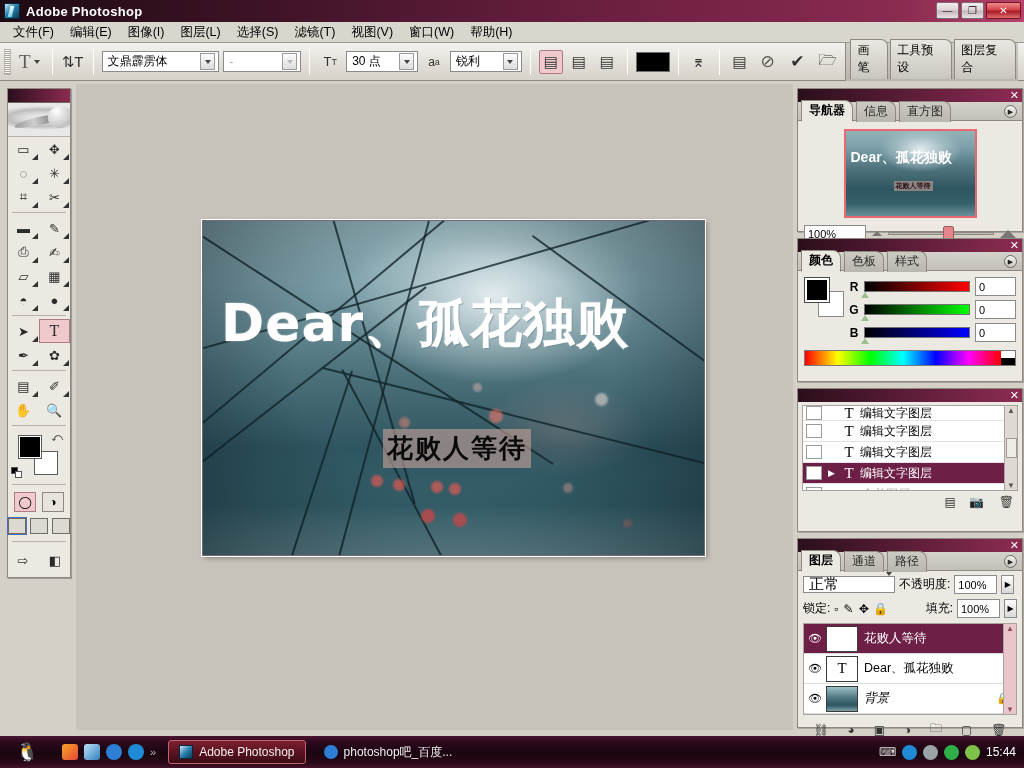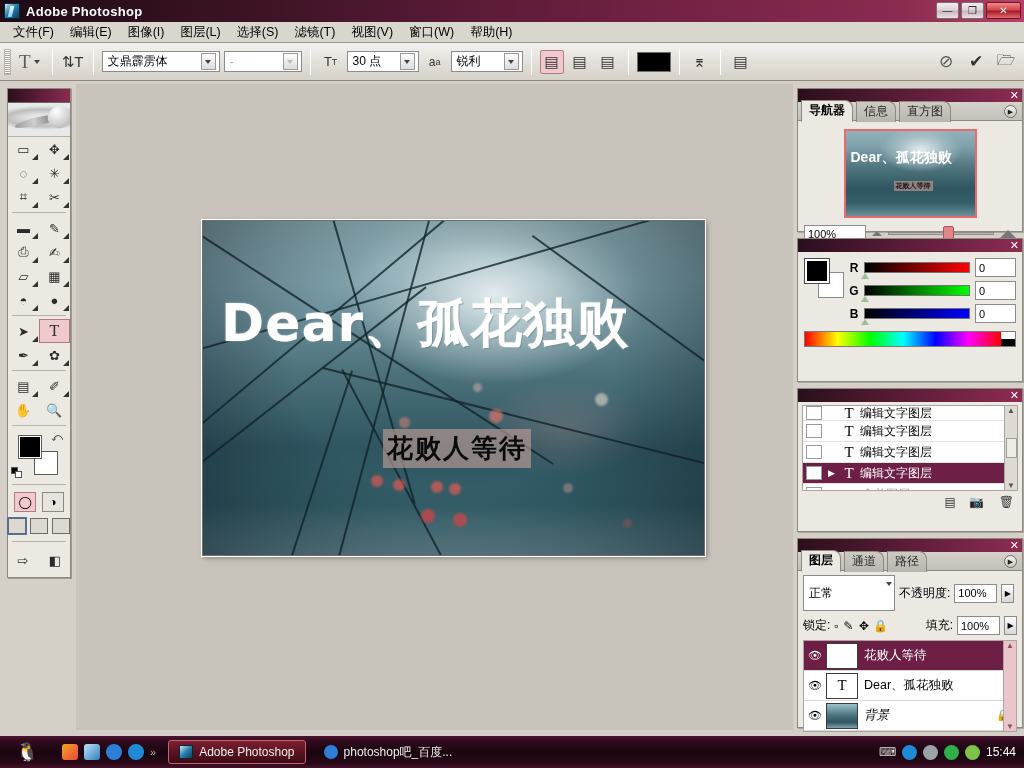--- a/index.html
+++ b/index.html
@@ -249,21 +249,21 @@
   .hist-row.dim { color:#a0a0a0; font-style:italic; }
   .hist-scroll { position:absolute; right:0; top:0; width:13px; height:100%; background:#ded9d2; border-left:1px solid #a9a59e;
     display:flex; flex-direction:column; align-items:center; justify-content:space-between; }
   .hist-scroll .ar { font-size:8px; color:#555; }
   .hist-scroll .thumbk { width:11px;height:20px;background:#efece6;border:1px solid #a09c95; }
   .panel-footer { display:flex; align-items:center; justify-content:flex-end; gap:14px; padding:4px 8px 3px; font-size:12px; color:#333; }
 
   
   .lay-row1 { display:flex; align-items:center; gap:4px; margin-bottom:5px; }
   .lay-row2 { display:flex; align-items:center; gap:4px; margin-bottom:5px; font-size:12px; }
-  .blend { width:92px; height:36px; background:#fff; border:1px solid #8b8b8b; display:flex; align-items:center; justify-content:space-between; padding:0 2px 0 5px; font-size:12px; }
+  .blend { width:92px; height:17px; background:#fff; border:1px solid #8b8b8b; display:flex; align-items:center; justify-content:space-between; padding:0 2px 0 5px; font-size:15px; }
   .opc { width:43px;height:19px;background:#fff;border:1px solid #8b8b8b;font-size:11px;padding:0 3px;display:flex;align-items:center; }
   .spin { width:13px;height:19px;border:1px solid #8b8b8b;background:linear-gradient(180deg,#fdfdfd,#d8d8d8); display:flex;align-items:center;justify-content:center;font-size:8px; }
   .lock-icons { display:flex; gap:5px; align-items:center; font-size:12px; }
   .layer-list { border:1px solid #a9a59e; background:#fff; height:92px; position:relative; overflow:hidden; }
   .layer-row { display:flex; align-items:center; height:30px; border-bottom:1px solid #d9d9d9; font-size:12.5px; }
   .layer-row.sel { background:#6d1f45; color:#fff; }
   .eye { width:22px; text-align:center; font-size:11px; flex:none; }
   .lthumb { width:32px;height:26px;border:1px solid #3a3a3a;background:#fff;margin-right:6px;flex:none;
     display:flex;align-items:center;justify-content:center;font-family:"Liberation Serif",serif;font-size:15px; }
   .lthumb.img { background: linear-gradient(180deg,#9dc0c8 0%,#4f7682 45%,#2d545f 75%,#7fa3ac 100%); }
@@ -363,20 +363,25 @@
     <div class="ob-sep"></div>
     <div class="swatch-black"></div>
     <div class="ob-sep"></div>
     <div class="ob-icon">⌆</div>
     <div class="ob-sep"></div>
     <div class="ob-icon">▤</div>
     <div class="ob-right">
       <div class="ob-icon" style="font-size:17px;color:#555">⊘</div>
       <div class="ob-icon" style="font-size:17px">✔</div>
       <div class="ob-icon" style="font-size:15px">🗁</div>
+      <div class="palette-well">
+        <div class="pw-tab">画笔</div>
+        <div class="pw-tab">工具预设</div>
+        <div class="pw-tab">图层复合</div>
+      </div>
     </div>
   </div>
 
   <div class="workspace"></div>
 
   <div class="toolbox">
     <div class="tb-header"></div>
     <div class="tb-featherimg"></div>
     <div class="tb-grid">
       <div class="tb-cell">▭<i class="tri"></i></div>
@@ -491,20 +496,26 @@
             <div class="knob"></div>
         </div>
         <div class="tri-lg"></div>
       </div>
     </div>
   </div>
 
   <div class="panel" style="top:238px; height:144px;">
     <div class="p-title">
       <span class="pclose">✕</span>
+    </div>
+    <div class="p-tabs">
+      <div class="p-tab act">颜色</div>
+      <div class="p-tab">色板</div>
+      <div class="p-tab">样式</div>
+      <div class="p-menu">▶</div>
     </div>
     <div class="p-body">
       <div style="display:flex; gap:8px;">
         <div class="col-swatches">
           <div class="b"></div>
           <div class="f"></div>
         </div>
         <div style="flex:1">
           <div class="col-row">
             <span class="col-label">R</span>

